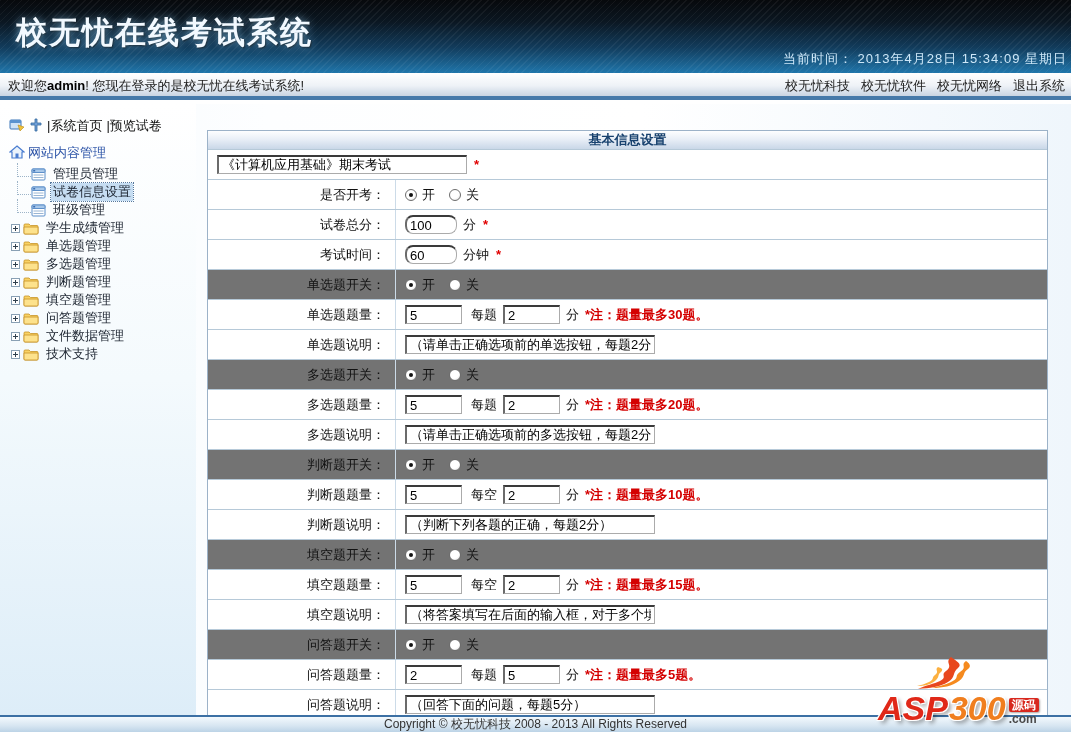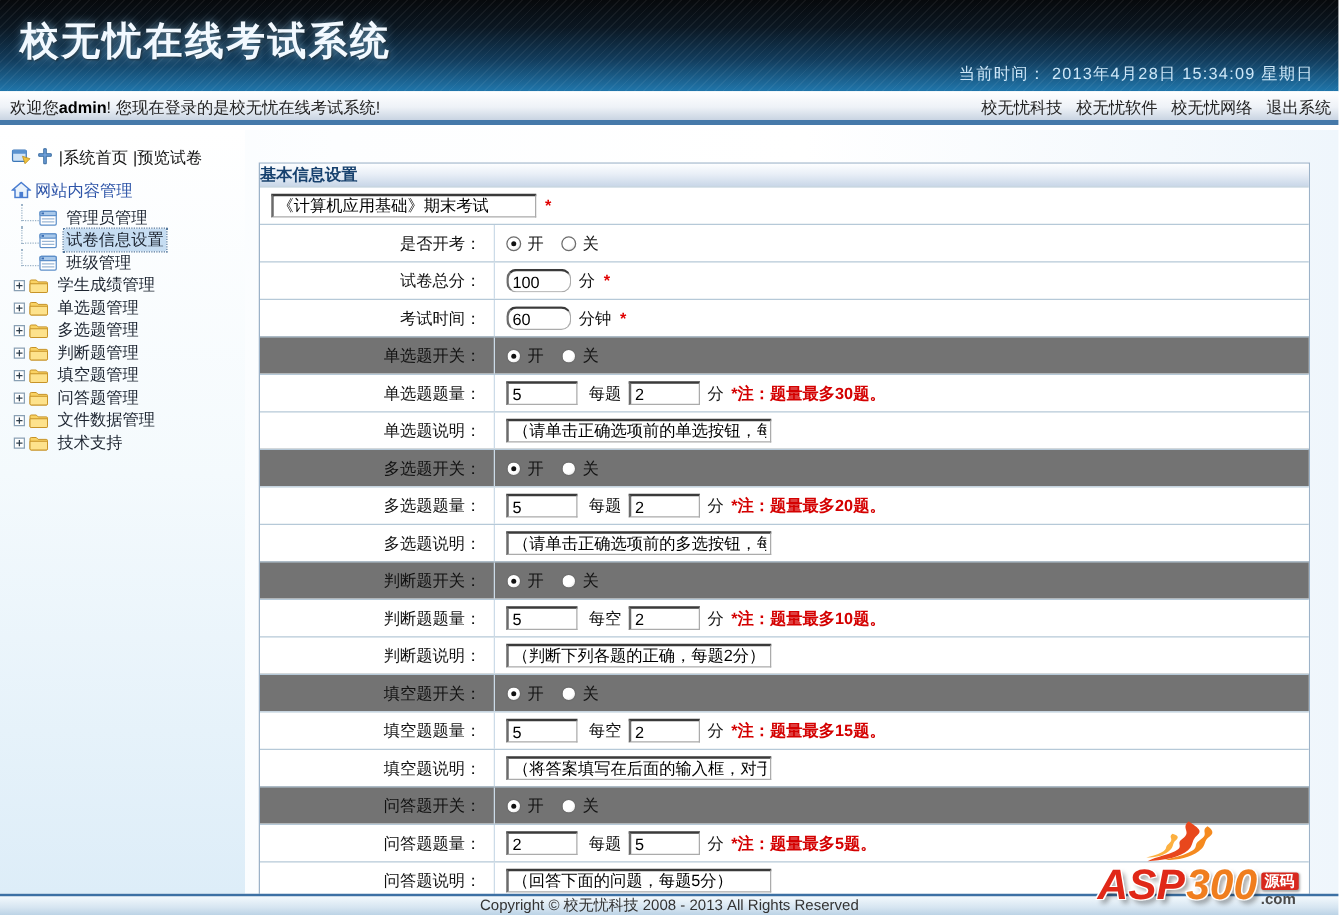--- a/index.html
+++ b/index.html
@@ -11,21 +11,21 @@
     position:absolute; top:0; left:0; width:100%; height:73px;
     background:
       repeating-linear-gradient(135deg, rgba(255,255,255,.05) 0 1px, transparent 1px 5px),
       linear-gradient(180deg,#07090c 0%,#0b1722 30%,#123c5c 65%,#2076ab 100%);
   }
   .banner-title {
     position:absolute; left:16px; top:12px; font-size:31px; font-weight:bold;
     color:#f2f9ff; letter-spacing:2px; text-shadow:0 0 8px rgba(150,215,255,.65), 1px 1px 2px rgba(0,0,0,.8);
   }
   .banner-time {
-    position:absolute; right:20px; top:50px; font-size:13px; color:#cde7f8; letter-spacing:1px;
+    position:absolute; right:4px; top:50px; font-size:13px; color:#cde7f8; letter-spacing:1px;
   }
 
   
   .welcome-bar {
     position:absolute; top:73px; left:0; width:100%; height:27px;
     background:linear-gradient(180deg,#ffffff 0%,#eef2f7 55%,#c9d4e2 100%);
     border-bottom:4px solid #4679a9;
     font-size:13px; color:#222; line-height:26px;
   }
   .welcome-left { position:absolute; left:8px; top:0; }
@@ -56,35 +56,35 @@
   .tree-item .plusbox::before { left:1px; right:1px; top:3px; height:1px; }
   .tree-item .plusbox::after { top:1px; bottom:1px; left:3px; width:1px; }
   .tree-item .ticon { margin-right:5px; display:inline-flex; }
   .tree-item .tlabel { padding:0 2px; }
   .tree-item.selected .tlabel { background:#c6ddf2; outline:1px dotted #56789c; }
 
   
   .main { flex:1 1 auto; padding:26px 0 0 11px; }
   .form-table { width:841px; border:1px solid #9cb2c8; background:#fff; }
   .form-title {
-    height:18px; line-height:18px; text-align:left; font-size:13px; font-weight:bold; color:#17416e;
+    height:18px; line-height:18px; text-align:center; font-size:13px; font-weight:bold; color:#17416e;
     background:linear-gradient(180deg,#fdfeff 0%,#e9eff7 45%,#c9d7e8 100%);
   }
   .form-row { display:flex; height:30px; border-top:1px solid #b6c9d8; background:#fff; }
   .form-row.alt { background:#737373; }
   .cell-label {
     flex:0 0 188px; width:188px; border-right:1px solid #ccdbe8;
     text-align:right; padding-right:10px; font-size:13px; color:#111; line-height:29px;
   }
   .cell-field { flex:1 1 auto; display:flex; align-items:center; padding-left:9px; font-size:13px; color:#111; }
   input.ui-input {
     height:19px; font-size:13px; font-family:"Liberation Sans",sans-serif; color:#000; background:#fff;
     border:1px solid #ababab; border-top:2px solid #3a3a3a; border-left:2px solid #6b6b6b; padding:0 3px;
   }
-  .w-wide { width:212px; }
+  .w-wide { width:250px; }
   .w-num { width:52px;border-radius:8px; }
   .w-pair { width:57px; }
   .unit { margin-left:6px; }
   .mid-label { margin:0 6px 0 9px; }
   .star { color:#e00000; margin-left:7px; font-weight:bold; }
   .note { color:#d40000; margin-left:6px; font-weight:bold; }
   .radio-wrap { display:flex; align-items:center; }
   .rb { width:12px; height:12px; border-radius:50%; border:1px solid #6d6d6d;
         background:radial-gradient(circle at 35% 30%, #fff 55%, #d9d9d9); position:relative; cursor:pointer; flex:0 0 12px; }
   .rb.checked::after { content:""; position:absolute; left:3px; top:3px; width:4px; height:4px; border-radius:50%; background:#111; }

